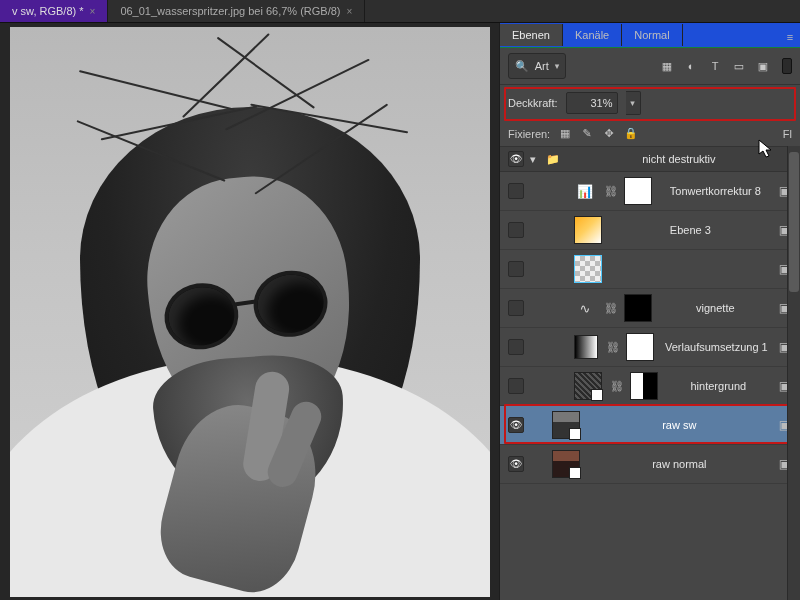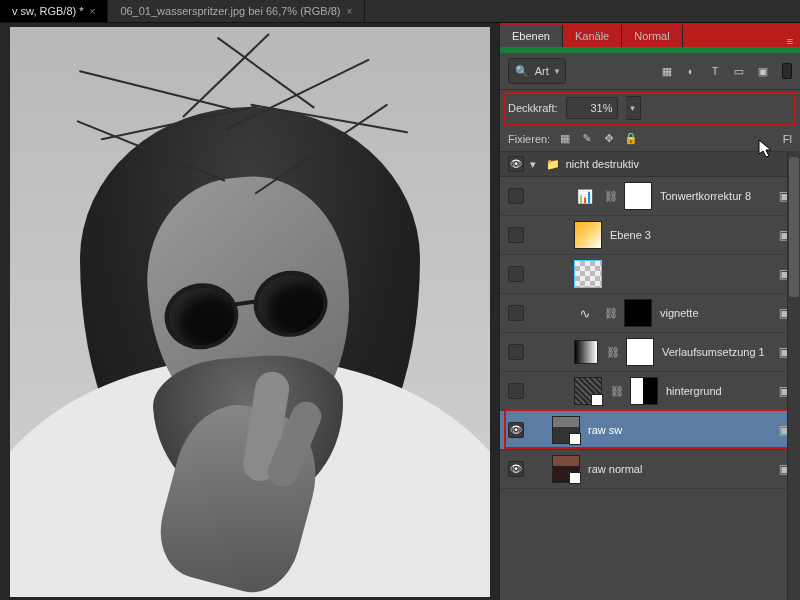--- a/index.html
+++ b/index.html
@@ -1,19 +1,19 @@
 <!DOCTYPE html>
 <html><head>
 <meta charset="utf-8">
 <style>
   html,body{margin:0;padding:0;width:800px;height:600px;background:#2a2a2a;font-family:"Lucida Grande","Segoe UI",Tahoma,sans-serif;font-size:11px;color:#ccc;overflow:hidden;}
   .app{display:flex;flex-direction:column;width:800px;height:600px;}
   
   .doc-tabs{display:flex;height:22px;background:#2e2e2e;border-bottom:1px solid #111;align-items:stretch;}
-  .doc-tab{padding:4px 12px;border-right:1px solid #1a1a1a;color:#ddd;display:flex;align-items:center;gap:6px;background:#000000;}
+  .doc-tab{padding:4px 12px;border-right:1px solid #1a1a1a;color:#ddd;display:flex;align-items:center;gap:6px;background:#4c1d95;}
   .doc-tab.inactive{background:#2e2e2e;color:#aaa;}
   .doc-tab .close{font-size:10px;color:#888;}
   
   .main{flex:1;display:flex;min-height:0;}
   .canvas-wrap{flex:1;display:flex;align-items:center;justify-content:center;background:#262626;overflow:hidden;}
   .canvas{width:480px;height:570px;background:#777;position:relative;overflow:hidden;}
   
   .bg{position:absolute;inset:0;background:linear-gradient(180deg,#b8b8b8 0%,#c4c4c4 40%,#d2d2d2 100%);}
   .shoulders{position:absolute;bottom:-40px;left:50%;transform:translateX(-50%);width:560px;height:280px;border-radius:50% 50% 0 0/70% 70% 0 0;background:#e8e8e8;}
   .neck{position:absolute;bottom:140px;left:50%;transform:translateX(-50%);width:130px;height:120px;background:#636363;border-radius:20px 20px 40px 40px;}
@@ -25,21 +25,21 @@
   .glasses{position:absolute;top:250px;left:50%;transform:translateX(-52%) rotate(-8deg);z-index:4;width:200px;display:flex;justify-content:center;gap:16px;}
   .lens{width:66px;height:58px;border-radius:50%;background:#0a0a0a;border:4px solid #1c1c1c;box-shadow:inset 8px 8px 14px rgba(255,255,255,0.12);}
   .bridge{position:absolute;top:24px;left:50%;transform:translateX(-50%);width:22px;height:4px;background:#1c1c1c;border-radius:4px;}
   .beard{position:absolute;top:330px;left:50%;transform:translateX(-50%) rotate(-4deg);width:190px;height:150px;border-radius:40% 40% 50% 50%/30% 30% 70% 70%;background:radial-gradient(ellipse at 50% 30%,#6a6a6a 0%,#3a3a3a 80%);z-index:3;}
   .hand{position:absolute;top:380px;left:48%;transform:translateX(-50%) rotate(15deg);width:140px;height:180px;border-radius:40% 40% 30% 30%;background:linear-gradient(160deg,#8a8a8a,#525252);z-index:5;}
   .hand::before,.hand::after{content:"";position:absolute;background:#8a8a8a;border-radius:20px;}
   .hand::before{width:34px;height:110px;top:-40px;left:60px;transform:rotate(-6deg);}
   .hand::after{width:30px;height:90px;top:-20px;left:94px;transform:rotate(8deg);background:#7a7a7a;}
   
   .panel{width:300px;background:#464646;border-left:1px solid #1d1d1d;display:flex;flex-direction:column;color:#d8d8d8;position:relative;}
-  .panel-tabs{display:flex;height:24px;background:#b91c1c;border-bottom:6px solid #15803d;align-items:flex-end;}
+  .panel-tabs{display:flex;height:24px;background:#1d4ed8;border-bottom:1px solid #15803d;align-items:center;}
   .panel-tab{padding:5px 12px;color:#bdbdbd;border-right:1px solid #222;font-size:11px;}
   .panel-tab.active{background:#464646;color:#eaeaea;}
   .panel-menu{margin-left:auto;width:20px;text-align:center;color:#bbb;padding-top:4px;}
   .row{display:flex;align-items:center;gap:6px;padding:5px 8px;}
   .filter-row{border-bottom:1px solid #333;}
   .filter-select{display:flex;align-items:center;gap:6px;background:#3c3c3c;border:1px solid #2a2a2a;border-radius:3px;padding:2px 6px;height:20px;}
   .search-icon{font-size:11px;}
   .tool-icons{margin-left:auto;display:flex;gap:10px;color:#c8c8c8;}
   .tool-icons span{width:14px;text-align:center;}
   
@@ -72,21 +72,21 @@
   .thumb.checker{background:repeating-conic-gradient(#bbb 0 25%,#eee 0 50%) 0 0/10px 10px;border:1px solid #4fc9ff;}
   .thumb.gradfill{background:linear-gradient(90deg,#000,#fff);}
   .thumb.noise{background:repeating-linear-gradient(45deg,#2a2a2a 0 2px,#555 2px 4px);}
   .thumb.halfmask{background:linear-gradient(90deg,#fff 0 45%,#000 45% 100%);}
   .thumb.photo{background:linear-gradient(180deg,#777 0 40%,#333 40% 100%);}
   .thumb.photocolor{background:linear-gradient(180deg,#7a4a3a 0 40%,#2a1a18 40% 100%);}
   .thumb.smart{position:relative;}
   .thumb.smart::after{content:"";position:absolute;right:-2px;bottom:-2px;width:10px;height:10px;background:#fff;border:1px solid #222;}
   .adj-icon{width:22px;height:22px;flex:none;display:flex;align-items:center;justify-content:center;color:#d8d8d8;font-size:13px;}
   .link-icon{width:12px;color:#bbb;font-size:11px;}
-  .layer-name{flex:1;white-space:nowrap;overflow:hidden;text-overflow:ellipsis;color:#e2e2e2;}
+  .layer-name{flex:1;white-space:nowrap;overflow:hidden;text-overflow:ellipsis;color:#e2e2e2;text-align:center;}
   .style-dot{color:#bbb;font-size:12px;margin-left:auto;padding-right:2px;}
   .layer.selected{background:#5b7da3;color:#fff;}
   .layer.selected .layer-name{color:#fff;}
   .red-box.layer-box{left:4px;width:288px;height:36px;}
   .scrollbar{position:absolute;right:0;top:0;width:12px;height:100%;background:#3a3a3a;border-left:1px solid #2a2a2a;}
   .scroll-thumb{position:absolute;left:1px;right:1px;top:6px;height:140px;background:#5a5a5a;border-radius:3px;}
   .cursor{position:absolute;pointer-events:none;z-index:20;}
   .cursor svg{display:block;}
   .chev{font-size:9px;color:#bbb;}
 </style>

